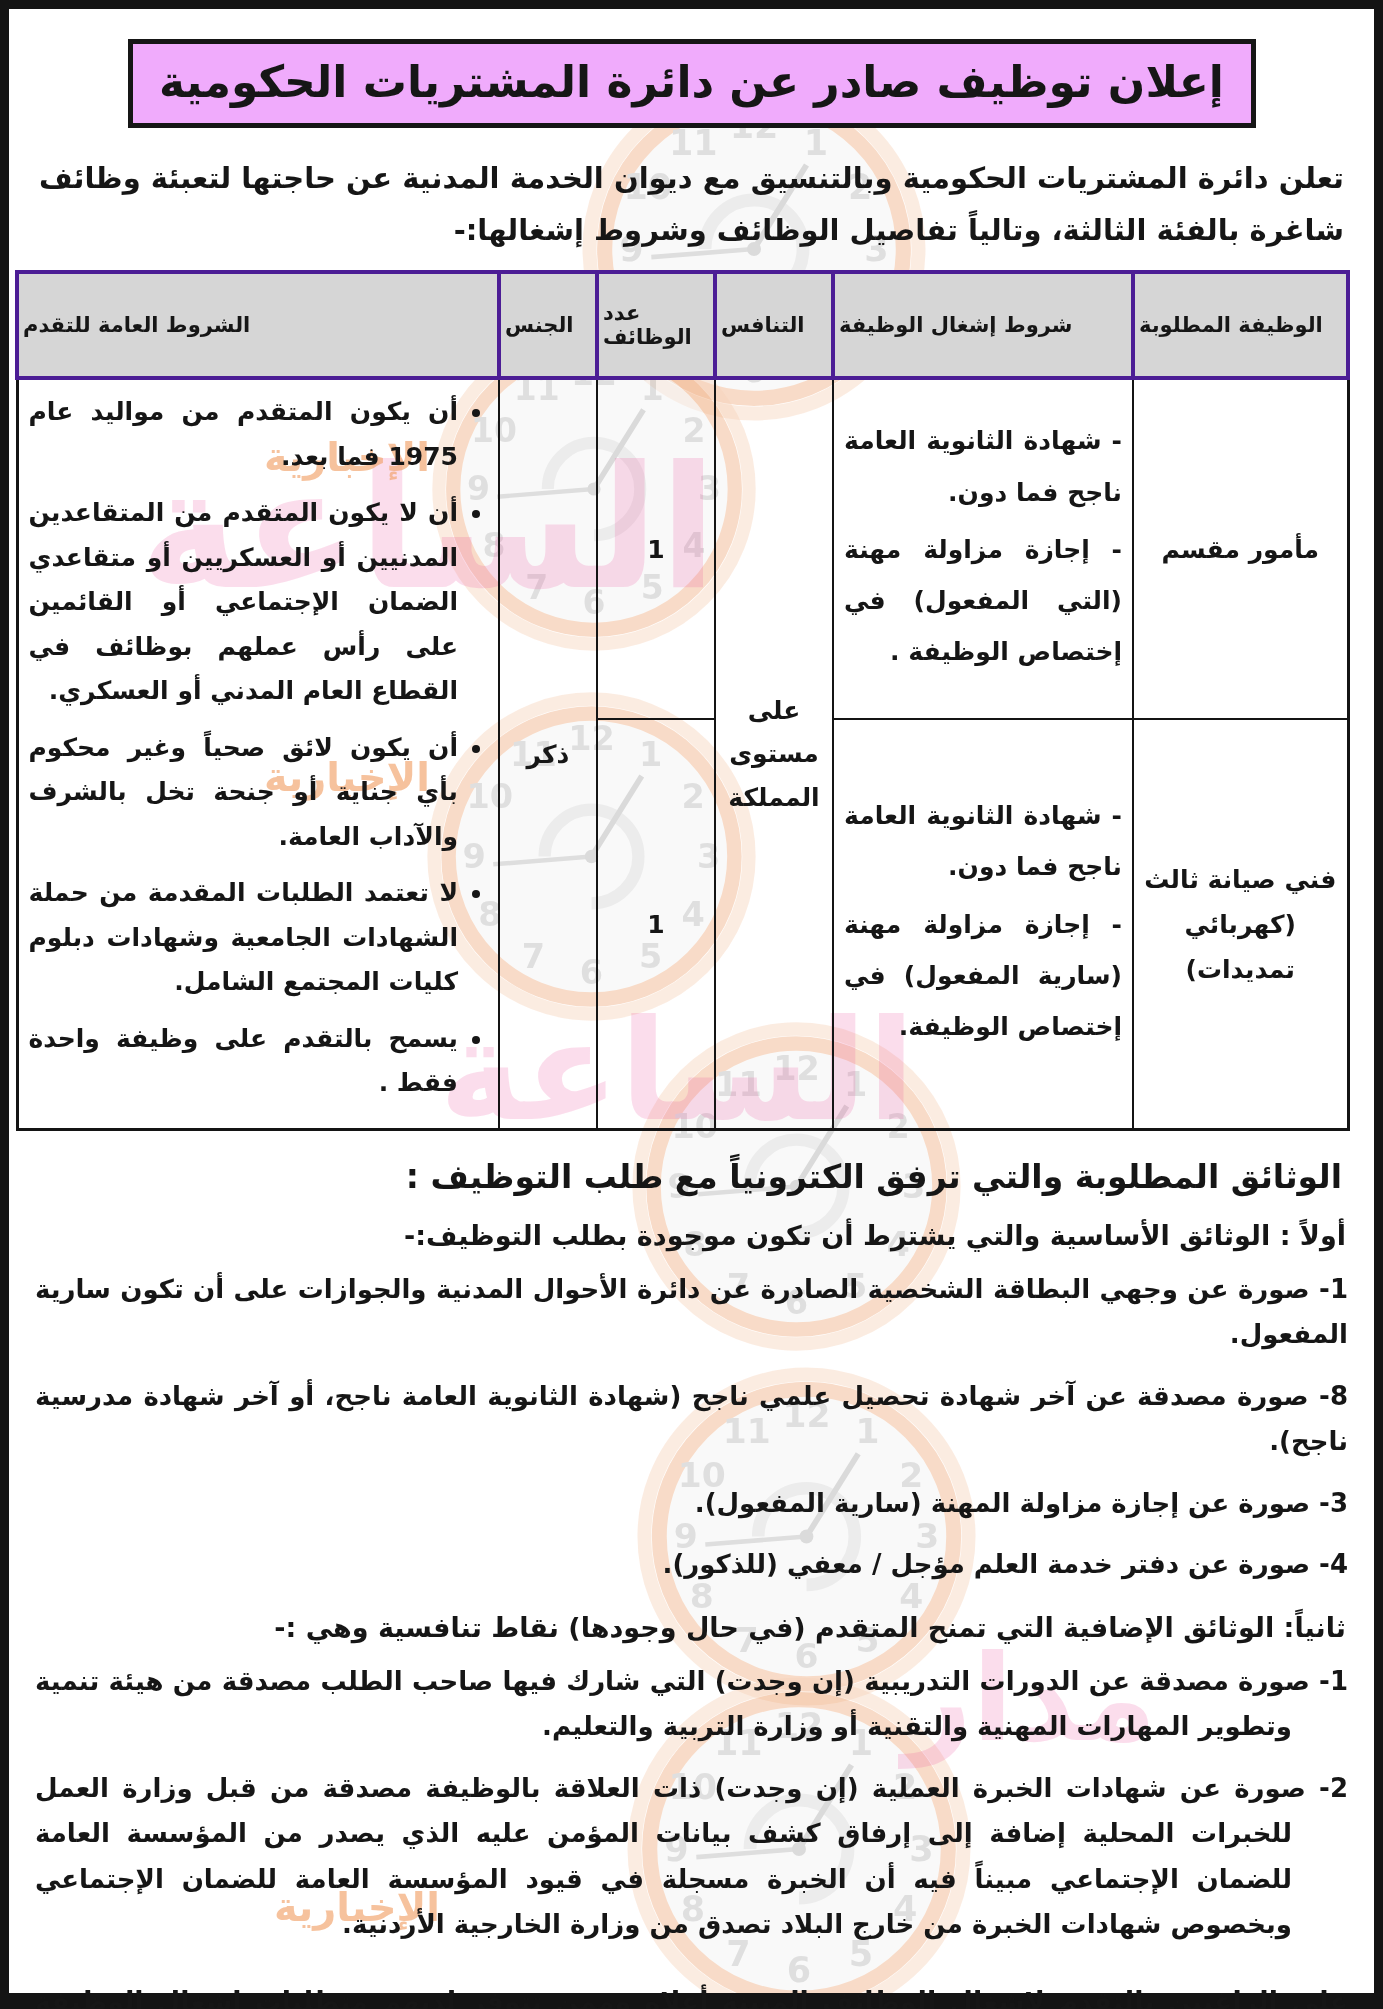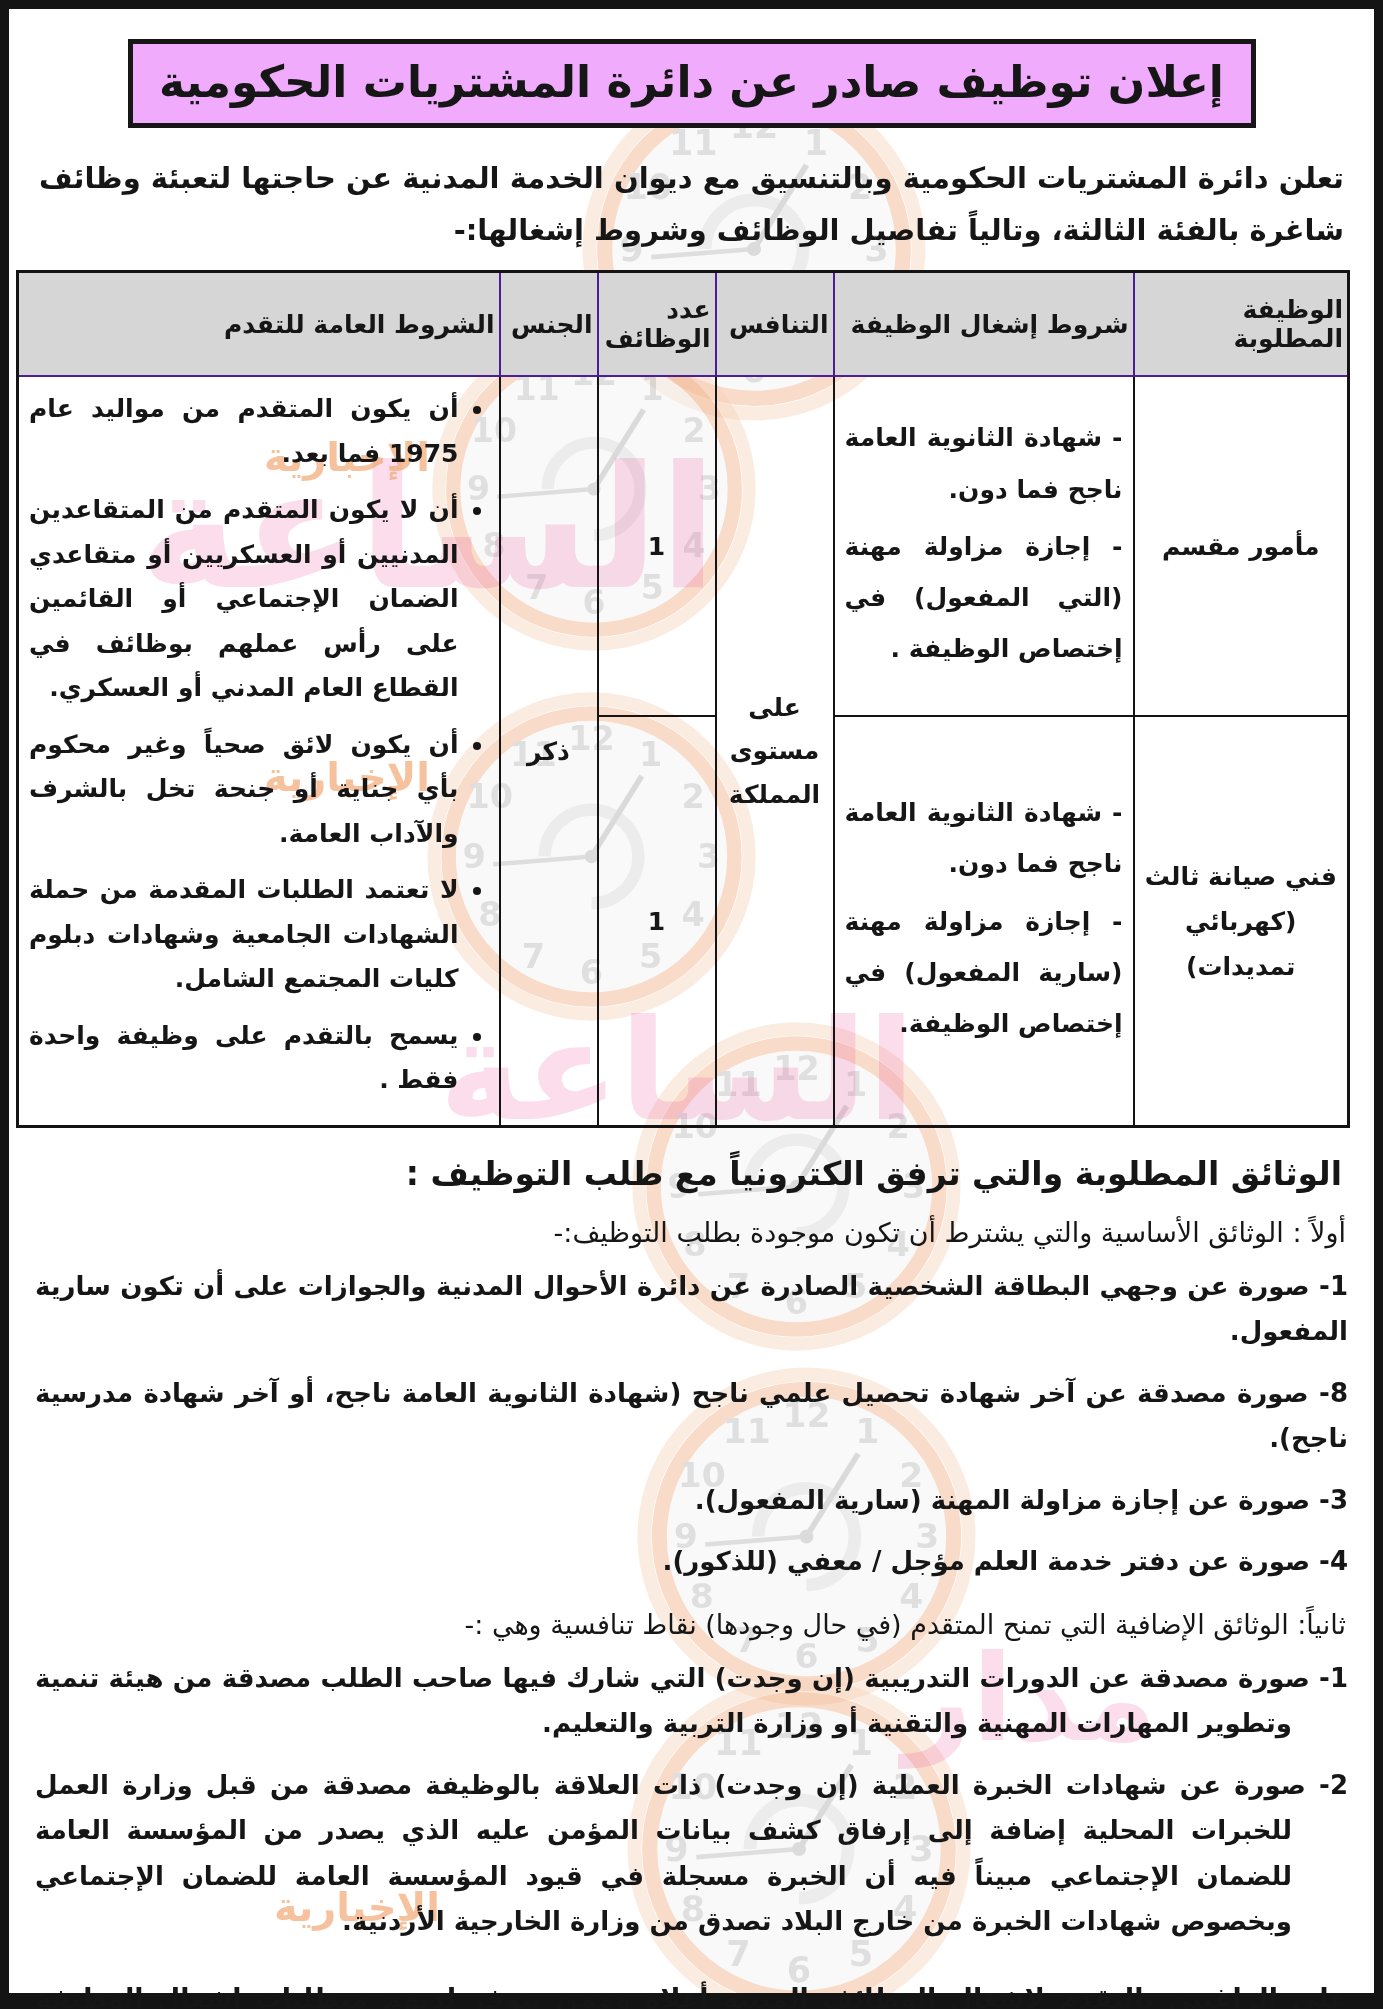--- a/index.html
+++ b/index.html
@@ -37,23 +37,23 @@
     margin:24px 6px 14px 6px;
     font-size:29px;font-weight:bold;line-height:1.8;
     text-align:justify;
   }
   
   table.jobs{
     width:1331px;border-collapse:collapse;border:3px solid #141414;
     table-layout:fixed;
   }
   table.jobs th{
-    background:#d6d6d6;border:2px solid #4c1d95;
-    font-size:25px;font-weight:bold;padding:8px 4px;height:86px;
-    text-align:right;vertical-align:middle;
+    background:#d6d6d6;border:4px solid #4c1d95;
+    font-size:21px;font-weight:bold;padding:8px 4px;height:86px;
+    text-align:left;vertical-align:middle;
   }
   table.jobs td{
     border:2px solid #141414;font-size:25px;font-weight:bold;
     padding:10px 10px;vertical-align:middle;background:transparent;
   }
   tr.row1{height:278px;}
   tr.row2{height:350px;}
   td.c-pos{text-align:center;line-height:1.8;}
   td.c-cond{text-align:justify;vertical-align:top;line-height:2.05;padding-top:16px;border-radius:30px;}
   td.c-cond .cond-line{margin-bottom:6px;}
@@ -64,21 +64,21 @@
   td.c-general{vertical-align:top;padding:14px 8px 10px 12px;}
   td.c-general ul{margin:0;padding:0 30px 0 0;}
   td.c-general li{
     margin:0 0 12px 0;text-align:justify;line-height:1.78;font-size:25px;
   }
   
   .docs-heading{
     margin:26px 8px 6px 8px;font-size:33px;font-weight:bold;
   }
   .sub-heading{
-    margin:24px 4px 10px 4px;font-size:27px;font-weight:normal;
+    margin:24px 4px 10px 4px;font-size:27px;font-weight:bold;
   }
   .doc-item{
     margin:16px 2px 0 2px;font-size:26px;font-weight:bold;line-height:1.75;
     text-align:justify;
   }
   .hang{padding-right:56px;text-indent:-56px;}
   .closing{
     margin:26px 2px 0 2px;font-size:27px;font-weight:bold;line-height:2.1;
     text-align:justify;
   }

